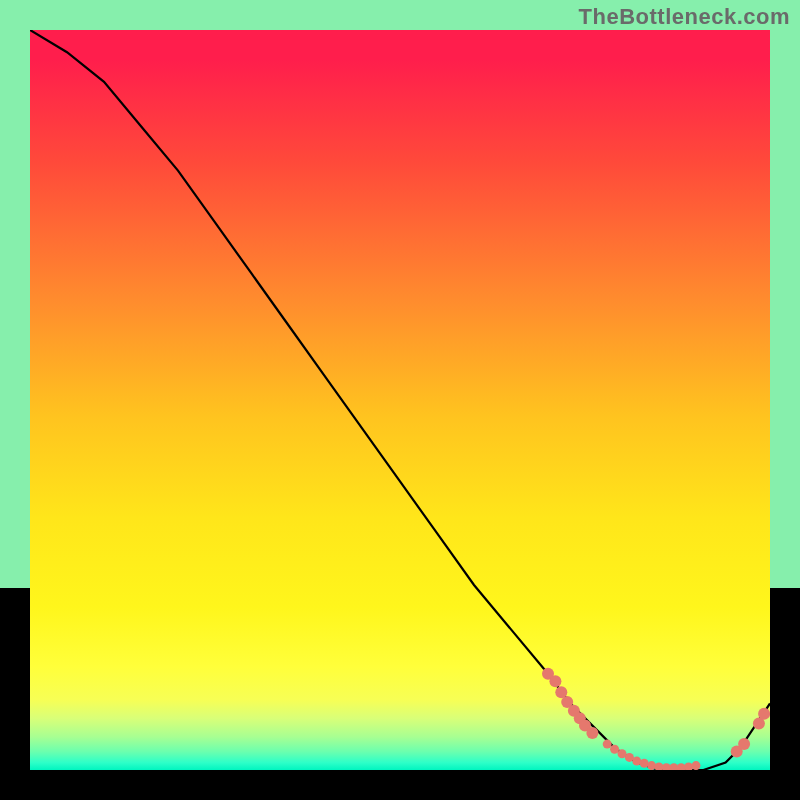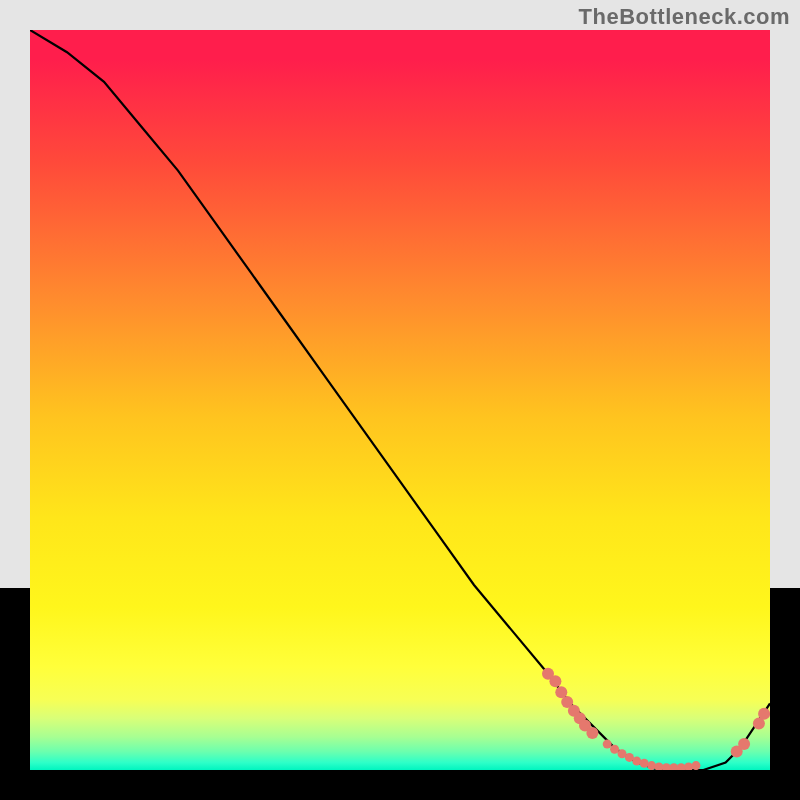--- a/index.html
+++ b/index.html
@@ -8,21 +8,21 @@
     width: 800px;
     height: 800px;
     background: #000;
     overflow: hidden;
     font-family: Arial, Helvetica, sans-serif;
   }
   .frame {
     position: relative;
     width: 800px;
     height: 588px;
-    background: #e5e5e5;
+    background: #86efac;
   }
   .watermark {
     position: absolute;
     top: 4px;
     right: 10px;
     color: #6a6a6a;
     font-size: 22px;
     font-weight: 600;
     letter-spacing: 0.5px;
   }

